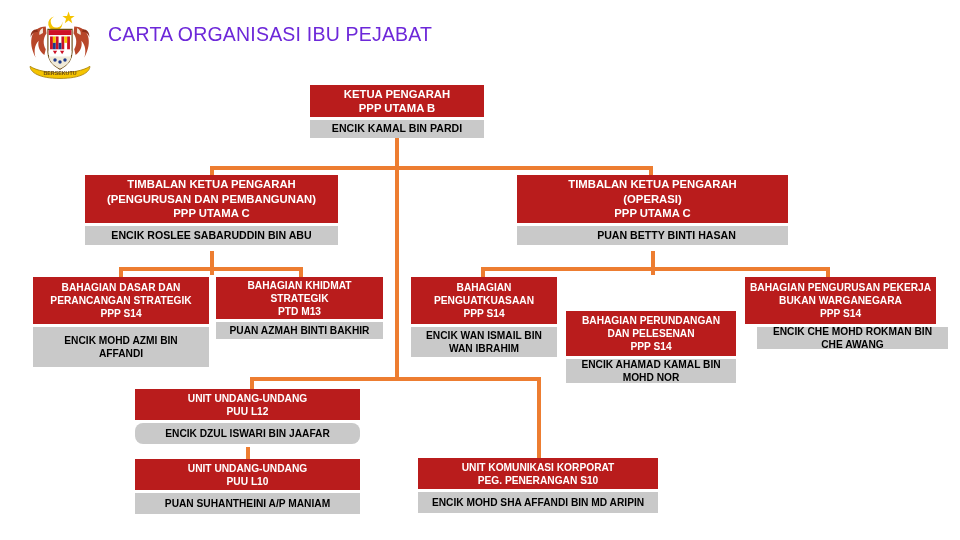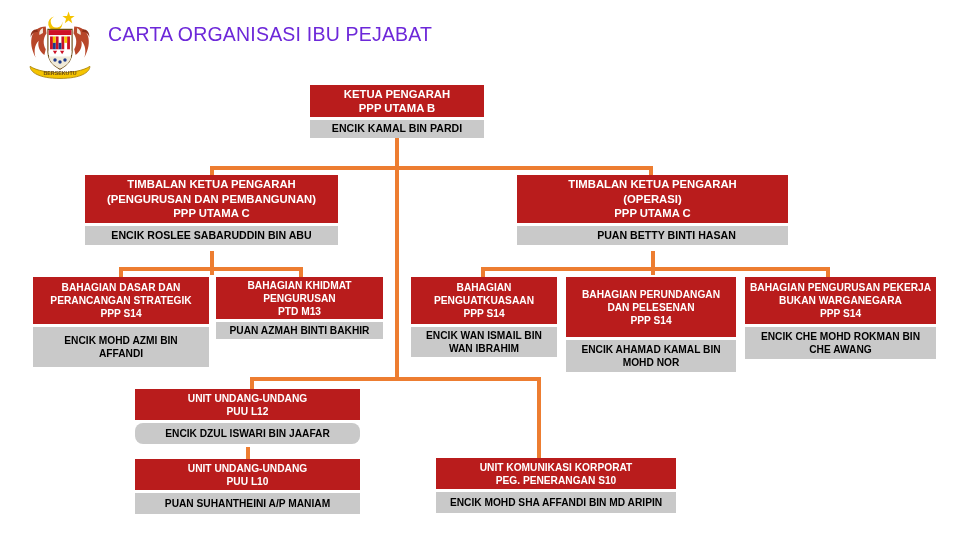--- a/index.html
+++ b/index.html
@@ -169,59 +169,59 @@
     </div>
     <div class="nm fs10" style="height:40px;">
       <span class="l">ENCIK  MOHD AZMI BIN</span>
       <span class="l">AFFANDI</span>
     </div>
   </div>
 
   <div class="node" style="left:216px; top:277px; width:167px;">
     <div class="hdr fs10" style="height:42px;">
       <span class="l">BAHAGIAN KHIDMAT</span>
-      <span class="l">PENGURUSAN</span>
+      <span class="l">STRATEGIK</span>
       <span class="l">PTD M13</span>
     </div>
     <div class="nm fs10" style="height:17px;">
       <span class="l">PUAN  AZMAH BINTI BAKHIR</span>
     </div>
   </div>
 
   <div class="node" style="left:411px; top:277px; width:146px;">
     <div class="hdr fs10" style="height:47px;">
       <span class="l">BAHAGIAN</span>
       <span class="l">PENGUATKUASAAN</span>
       <span class="l">PPP S14</span>
     </div>
     <div class="nm fs10" style="height:30px;">
       <span class="l">ENCIK  WAN ISMAIL BIN</span>
       <span class="l">WAN IBRAHIM</span>
     </div>
   </div>
 
   <div class="node" style="left:566px; top:277px; width:170px;">
-    <div class="hdr fs10" style="height:60px;">
+    <div class="hdr fs10" style="height:45px;margin-top:34px;">
       <span class="l">BAHAGIAN PERUNDANGAN</span>
       <span class="l">DAN PELESENAN</span>
       <span class="l">PPP  S14</span>
     </div>
-    <div class="nm fs10" style="height:32px;">
+    <div class="nm fs10" style="height:24px;">
       <span class="l">ENCIK  AHAMAD KAMAL BIN</span>
       <span class="l">MOHD NOR</span>
     </div>
   </div>
 
   <div class="node" style="left:745px; top:277px; width:191px;">
     <div class="hdr fs10" style="height:47px;">
       <span class="l">BAHAGIAN PENGURUSAN PEKERJA</span>
       <span class="l">BUKAN WARGANEGARA</span>
       <span class="l">PPP S14</span>
     </div>
-    <div class="nm fs10" style="height:32px;">
+    <div class="nm fs10" style="height:22px;margin-left:12px;">
       <span class="l">ENCIK  CHE  MOHD ROKMAN BIN</span>
       <span class="l">CHE AWANG</span>
     </div>
   </div>
 
   <div class="node" style="left:135px; top:389px; width:225px;">
     <div class="hdr fs10" style="height:31px;">
       <span class="l">UNIT UNDANG-UNDANG</span>
       <span class="l">PUU L12</span>
     </div>
@@ -233,21 +233,21 @@
   <div class="node" style="left:135px; top:459px; width:225px;">
     <div class="hdr fs10" style="height:31px;">
       <span class="l">UNIT UNDANG-UNDANG</span>
       <span class="l">PUU L10</span>
     </div>
     <div class="nm fs10" style="height:21px;">
       <span class="l">PUAN  SUHANTHEINI  A/P MANIAM</span>
     </div>
   </div>
 
-  <div class="node" style="left:418px; top:458px; width:240px;margin-left:18px;">
+  <div class="node" style="left:418px; top:458px; width:240px;">
     <div class="hdr fs10" style="height:31px;">
       <span class="l">UNIT KOMUNIKASI KORPORAT</span>
       <span class="l">PEG. PENERANGAN S10</span>
     </div>
     <div class="nm fs10" style="height:21px;">
       <span class="l">ENCIK  MOHD  SHA AFFANDI  BIN  MD ARIPIN</span>
     </div>
   </div>
 
 </div>

